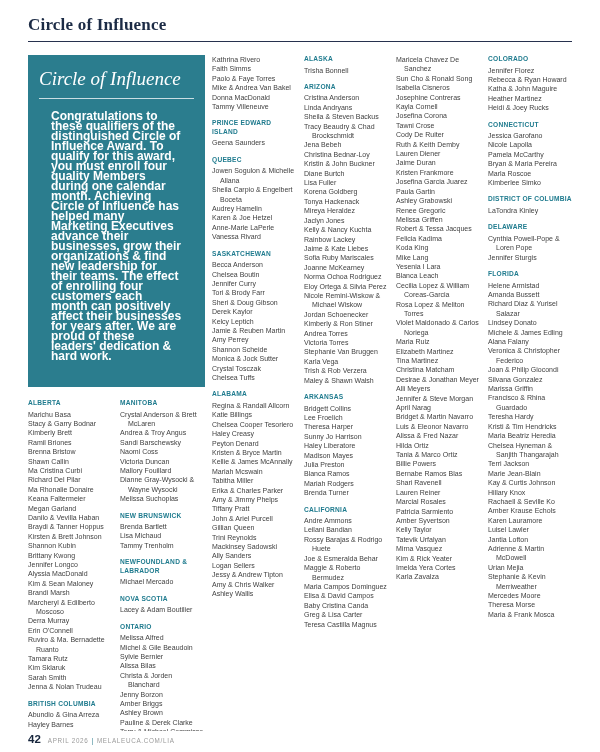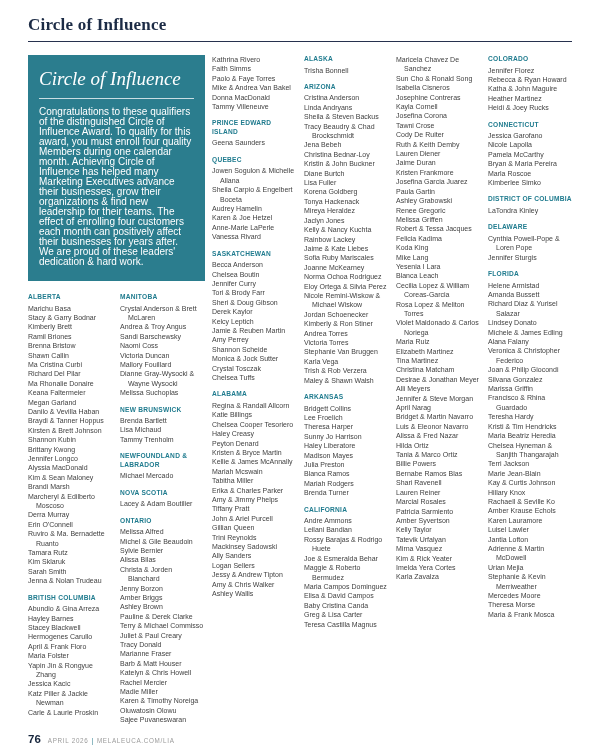--- a/index.html
+++ b/index.html
@@ -68,24 +68,25 @@
     font-family:"Liberation Serif", serif;
     font-style:italic;
     font-weight:400;
     font-size:19px;
     color:#ffffff;
     padding-bottom:8px;
     border-bottom:1px solid rgba(255,255,255,.75);
     white-space:nowrap;
   }
   .intro-box p{
-    margin:0;
-    font-size:10px;
+    margin:12px;
+    font-size:12px;
     line-height:10px;
     color:#ffffff;
+    font-weight:bold;
   }
   
   .page-footer{
     position:absolute;
     left:28px;right:28px;bottom:7px;
     display:flex;
     align-items:baseline;
     gap:7px;
   }
   .page-num{
@@ -409,17 +410,17 @@
       <div class="name">Adrienne &amp; Martin McDowell</div>
       <div class="name">Urian Mejia</div>
       <div class="name">Stephanie &amp; Kevin Merriweather</div>
       <div class="name">Mercedes Moore</div>
       <div class="name">Theresa Morse</div>
       <div class="name">Maria &amp; Frank Mosca</div>
     </div>
 </main>
 
 <footer class="page-footer">
-  <span class="page-num">76</span>
+  <span class="page-num">42</span>
   <span class="footer-meta">
     <span>APRIL 2026</span><span class="footer-sep">|</span><span>MELALEUCA.COM/LIA</span>
   </span>
 </footer>
 
 </body></html>

